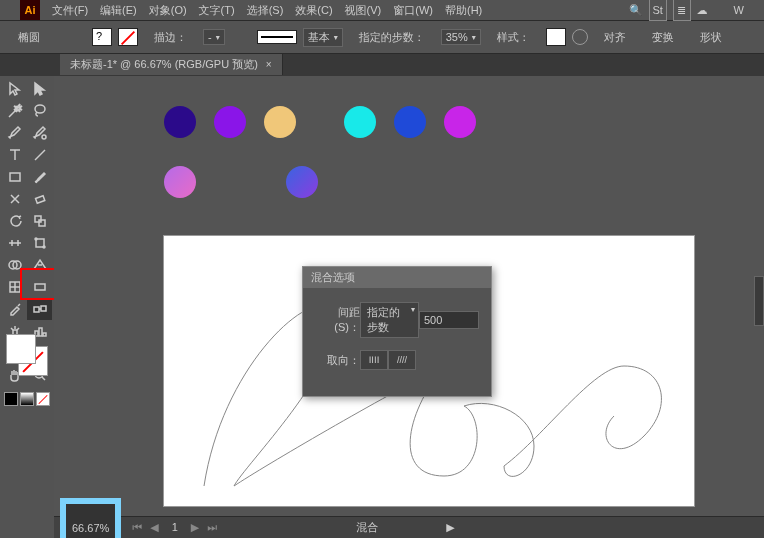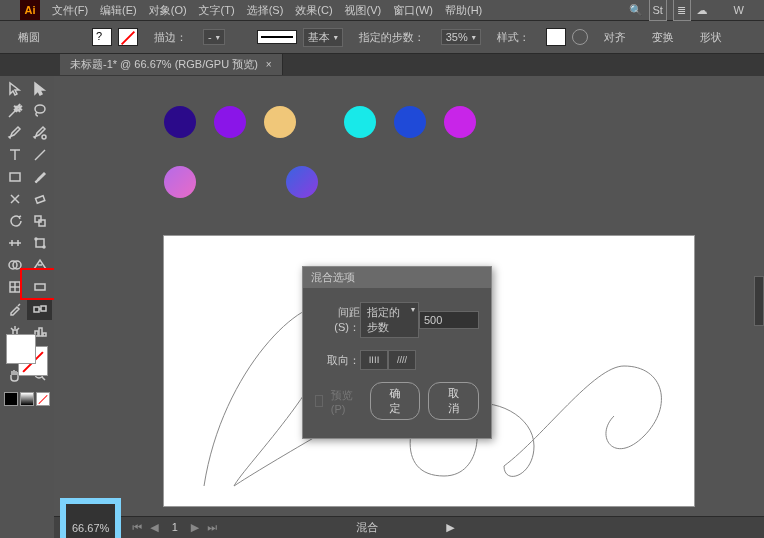--- a/index.html
+++ b/index.html
@@ -314,27 +314,20 @@
     <div class="dialog-row">
       <span class="lbl">间距 (S)：</span>
       <div class="select">指定的步数</div>
       <input class="numinput" value="500" style="">
     </div>
     <div class="dialog-row">
       <span class="lbl">取向：</span>
       <div class="orient-btn">ⅠⅠⅠⅠ</div>
       <div class="orient-btn">////</div>
     </div>
-    <div class="dialog-footer">
-      <div class="chk"></div>
-      <span class="chk-lbl">预览 (P)</span>
-      <div style="flex:1"></div>
-      <button class="btn">确定</button>
-      <button class="btn">取消</button>
-    </div>
   </div>
 </div>
 
 <div class="statusbar">
   <div class="zoom">66.67%</div>
   <div class="nav-btns">
     <span>⏮</span>
     <span>◀</span>
     <span style="color:#ccc;padding:0 8px">1</span>
     <span>▶</span>

